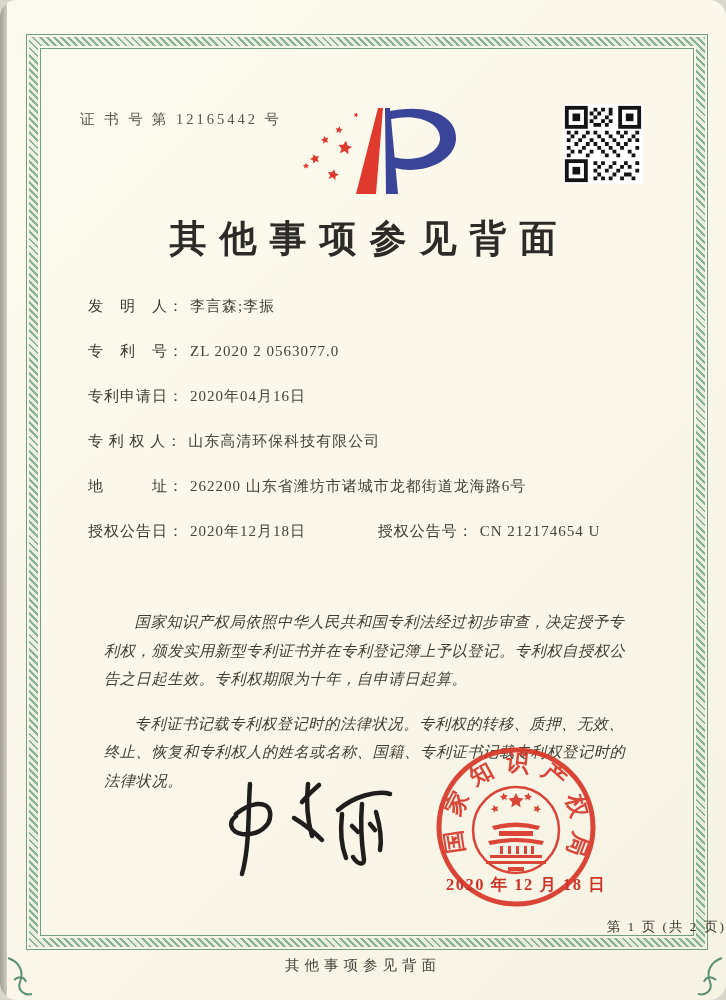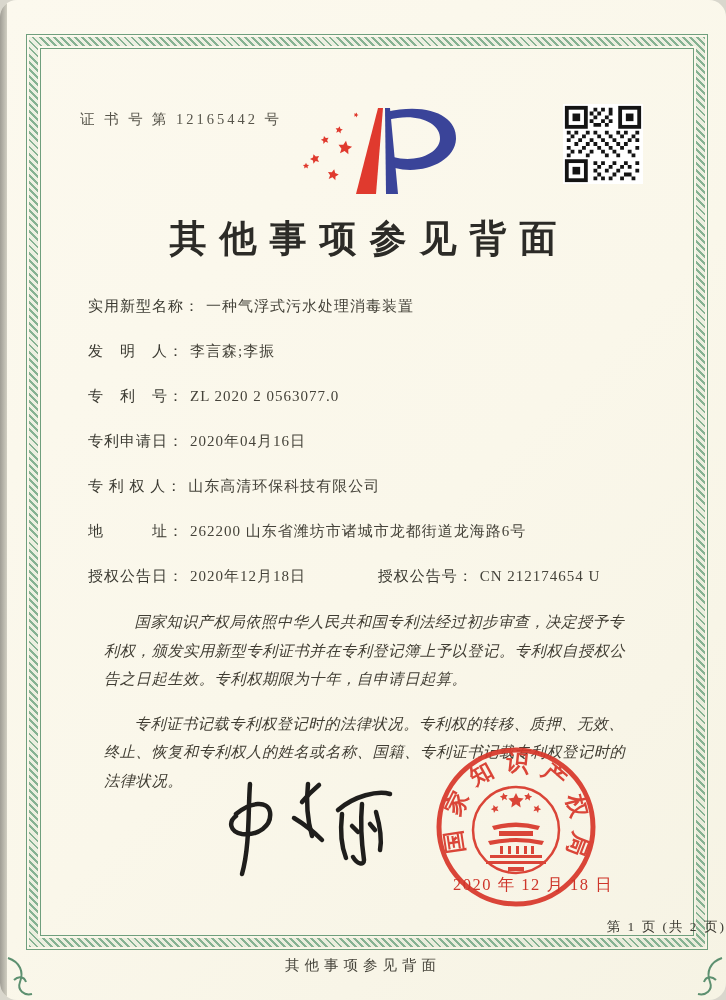--- a/index.html
+++ b/index.html
@@ -45,21 +45,21 @@
   .paras p{margin:16px;text-indent:2em;font-family:Liberation Mono, monospace;}
 
   .signer{position:absolute;left:100px;top:808px;font-family:"Liberation Sans","DejaVu Sans",sans-serif;
         color:#2e2d29;font-size:17px;letter-spacing:4px;}
   .signer .name{margin-top:15px;}
   .signature{position:absolute;left:192px;top:778px;}
   .signature path{stroke:#1f1e1c;stroke-width:4.5;fill:none;stroke-linecap:round;}
 
   .seal{position:absolute;left:426px;top:740px;}
   .seal-date{position:absolute;left:446px;top:874px;color:#ce352a;font-size:16.5px;
-        letter-spacing:1.5px;font-weight:400;z-index:5;margin-left:7px;}
+        letter-spacing:1.5px;font-weight:700;z-index:5;}
 
   .footer-page{position:absolute;left:0;right:0;top:918px;text-align:right;
         font-size:13.5px;letter-spacing:2px;color:#3d3b33;}
   .back-note{position:absolute;left:0;right:0;top:956px;text-align:center;
         font-size:14.5px;letter-spacing:5px;color:#47453c;}
 </style>
 </head>
 <body>
 
 <div class="page">
@@ -116,23 +116,20 @@
       <rect x="10" y="10" width="8" height="8"></rect>
         <rect x="66" y="10" width="8" height="8"></rect>
         <rect x="10" y="66" width="8" height="8"></rect>
       <path d="M32 4h4v4h-4zM40 4h4v4h-4zM48 4h4v4h-4zM28 8h4v4h-4zM36 8h4v4h-4zM48 8h4v4h-4zM32 12h4v4h-4zM44 12h4v4h-4zM28 16h4v4h-4zM40 16h4v4h-4zM48 16h4v4h-4zM32 20h4v4h-4zM36 20h4v4h-4zM44 20h4v4h-4zM4 28h4v4h-4zM12 28h4v4h-4zM24 28h4v4h-4zM32 28h4v4h-4zM44 28h4v4h-4zM56 28h4v4h-4zM64 28h4v4h-4zM76 28h4v4h-4zM8 32h4v4h-4zM20 32h4v4h-4zM36 32h4v4h-4zM48 32h4v4h-4zM60 32h4v4h-4zM72 32h4v4h-4zM4 36h4v4h-4zM16 36h4v4h-4zM28 36h4v4h-4zM40 36h4v4h-4zM52 36h4v4h-4zM68 36h4v4h-4zM76 36h4v4h-4zM12 40h4v4h-4zM24 40h4v4h-4zM32 40h4v4h-4zM44 40h4v4h-4zM56 40h4v4h-4zM64 40h4v4h-4zM4 44h4v4h-4zM20 44h4v4h-4zM36 44h4v4h-4zM48 44h4v4h-4zM60 44h4v4h-4zM76 44h4v4h-4zM8 48h4v4h-4zM16 48h4v4h-4zM28 48h4v4h-4zM40 48h4v4h-4zM52 48h4v4h-4zM68 48h4v4h-4zM4 52h4v4h-4zM24 52h4v4h-4zM44 52h4v4h-4zM56 52h4v4h-4zM72 52h4v4h-4zM32 60h4v4h-4zM40 60h4v4h-4zM52 60h4v4h-4zM64 60h4v4h-4zM76 60h4v4h-4zM36 64h4v4h-4zM48 64h4v4h-4zM60 64h4v4h-4zM68 64h4v4h-4zM32 68h4v4h-4zM44 68h4v4h-4zM56 68h4v4h-4zM76 68h4v4h-4zM36 72h4v4h-4zM52 72h4v4h-4zM64 72h4v4h-4zM68 72h4v4h-4zM32 76h4v4h-4zM40 76h4v4h-4zM48 76h4v4h-4zM60 76h4v4h-4zM72 76h4v4h-4z"></path>
     </g>
   </svg>
 
   <h1 class="title">其他事项参见背面</h1>
 
   <div class="fields">
-    <div class="field-row">
-      <span class="lbl">实用新型名称：</span><span class="val">一种气浮式污水处理消毒装置</span>
-    </div>
     <div class="field-row">
       <span class="lbl">发　明　人：</span><span class="val">李言森;李振</span>
     </div>
     <div class="field-row">
       <span class="lbl">专　利　号：</span><span class="val">ZL 2020 2 0563077.0</span>
     </div>
     <div class="field-row">
       <span class="lbl">专利申请日：</span><span class="val">2020年04月16日</span>
     </div>
     <div class="field-row">

